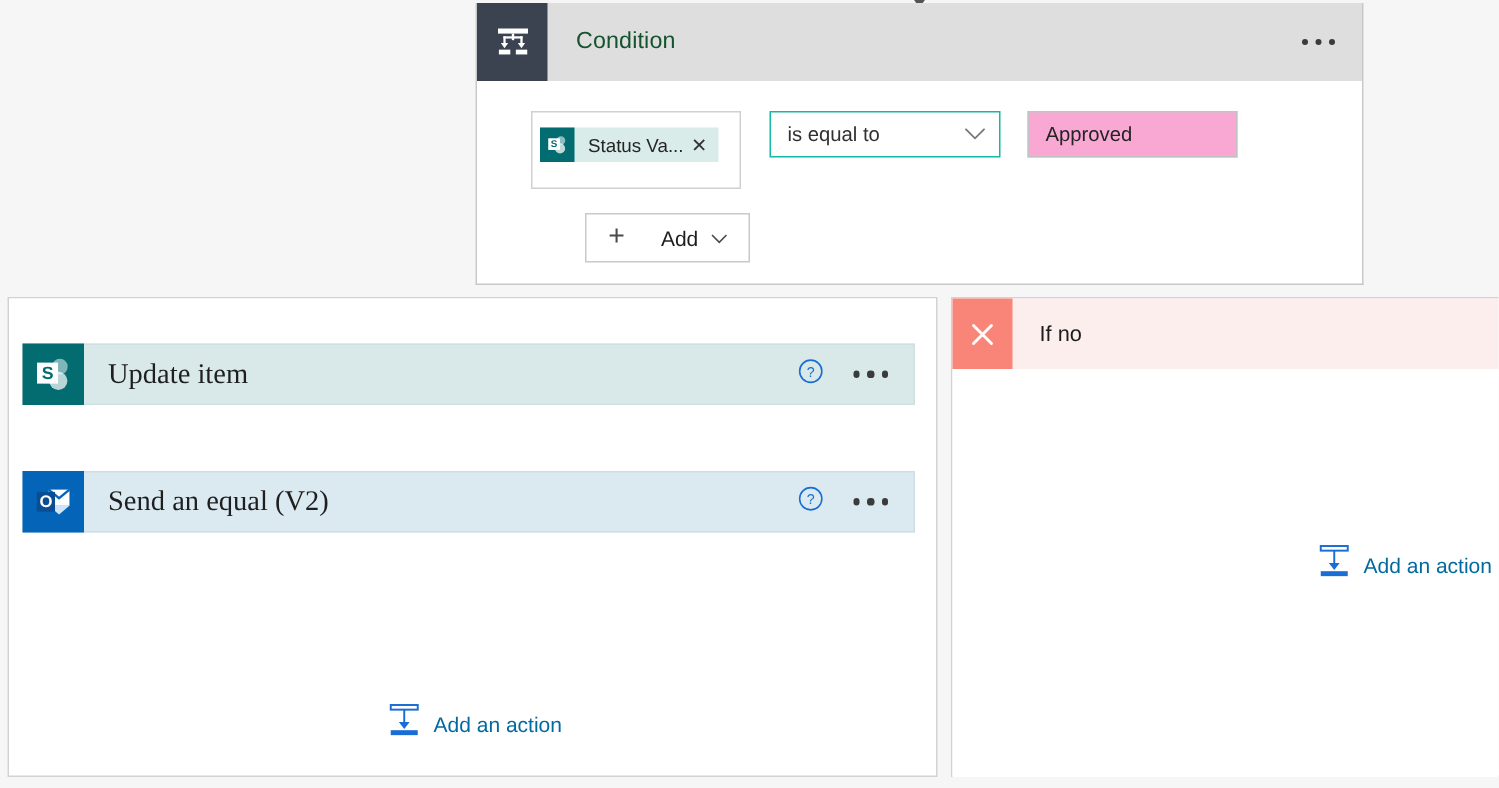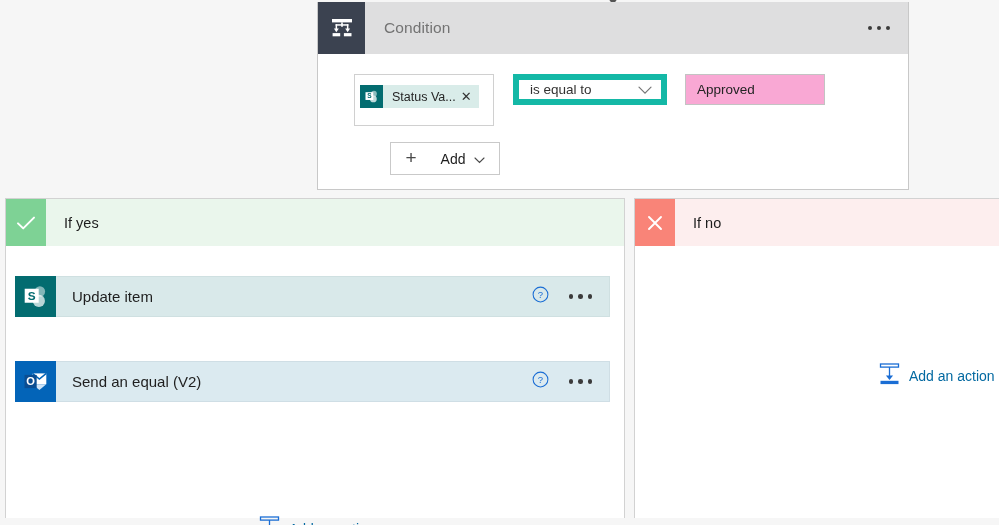--- a/index.html
+++ b/index.html
@@ -44,21 +44,21 @@
   }
   .cond-icon {
     width: 47px; height: 52px;
     background: #3b4250;
     display: flex; align-items: center; justify-content: center;
     flex: 0 0 auto;
   }
   .cond-title {
     margin-left: 19px;
     font-size: 15.5px;
-    color: #737373;
+    color: #14532d;
     letter-spacing: .1px;
   }
   .cond-ellipsis {
     position: absolute;
     right: 14px; top: 50%;
     transform: translateY(-50%);
     display: flex; gap: 5px;
     padding: 6px 4px;
     cursor: pointer;
   }
@@ -107,21 +107,21 @@
     color: #333;
     padding: 0 7px 0 1px;
     cursor: pointer;
     line-height: 1;
   }
 
   .cond-select {
     margin-left: 19px;
     position: relative;
     width: 154px; height: 31px;
-    border: 6px solid #14b8a6;
+    border: 1px solid #14b8a6;
     background: #fff;
     display: flex;
     align-items: center;
   }
   .cond-select .sel-text {
     font-size: 13.5px;
     color: #323130;
     padding-left: 11px;
   }
   .cond-select .chev {
@@ -221,22 +221,23 @@
   .action-icon {
     width: 41px; height: 41px;
     flex: 0 0 auto;
     display: flex; align-items: center; justify-content: center;
     margin: -1px 0 -1px -1px;
   }
   .icon-sp { background: #036c70; }
   .icon-outlook { background: #0364b8; }
   .action-title {
     margin-left: 16px;
-    font-size: 15px;
+    font-size: 19px;
     color: #1f1f1f;
+    font-family: Liberation Serif, serif;
   }
   .action-right {
     margin-left: auto;
     display: flex;
     align-items: center;
     gap: 18px;
     padding-right: 15px;
   }
   .help-icon { cursor: pointer; display:block; }
   .card-ellipsis {
@@ -338,28 +339,20 @@
         <span>
           <svg width="11" height="7" viewBox="0 0 11 7">
             <path d="M1 1 L5.5 5.5 L10 1" stroke="#4a4a4a" stroke-width="1.1" fill="none" stroke-linecap="round"></path>
           </svg>
         </span>
       </div>
     </div>
   </div>
 
   <div class="branch branch-yes">
-    <div class="branch-header">
-      <div class="branch-badge badge-yes">
-        <svg width="26" height="26" viewBox="0 0 26 26">
-          <path d="M5 13.4 L10.2 18.4 L21 7.6" stroke="#ffffff" stroke-width="2" fill="none" stroke-linecap="round" stroke-linejoin="round"></path>
-        </svg>
-      </div>
-      <div class="branch-label">If yes</div>
-    </div>
 
     <div class="branch-body">
 
       <div class="action-card sp" style="left:9px; top:30px; width:595px;">
         <div class="action-icon icon-sp">
           <svg width="27" height="27" viewBox="0 0 16 16">
             <circle cx="10.6" cy="5.0" r="3.1" fill="#ffffff" opacity="0.5"></circle>
             <circle cx="10.0" cy="10.6" r="3.6" fill="#ffffff" opacity="0.72"></circle>
             <rect x="1.6" y="3.4" width="8.3" height="8.3" fill="#ffffff"></rect>
             <text x="5.75" y="9.9" font-family="Liberation Sans, sans-serif" font-size="7" font-weight="bold" fill="#036c70" text-anchor="middle">S</text>

